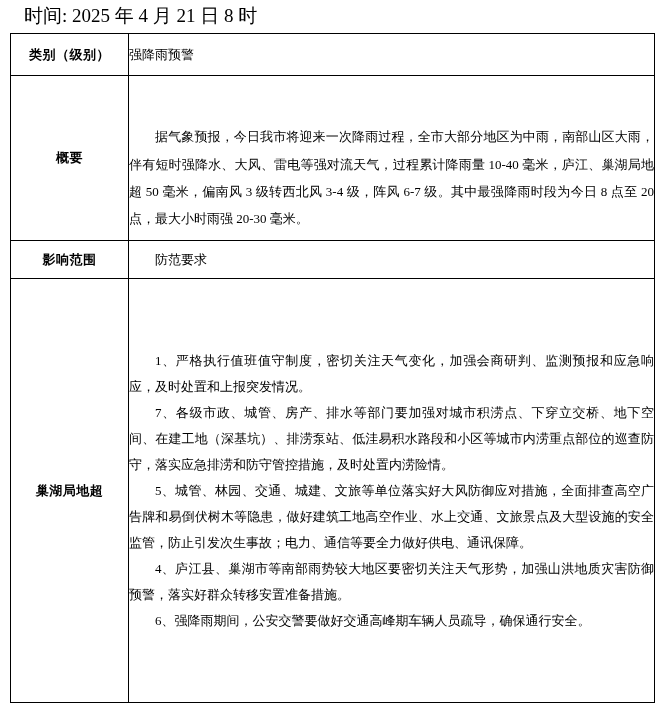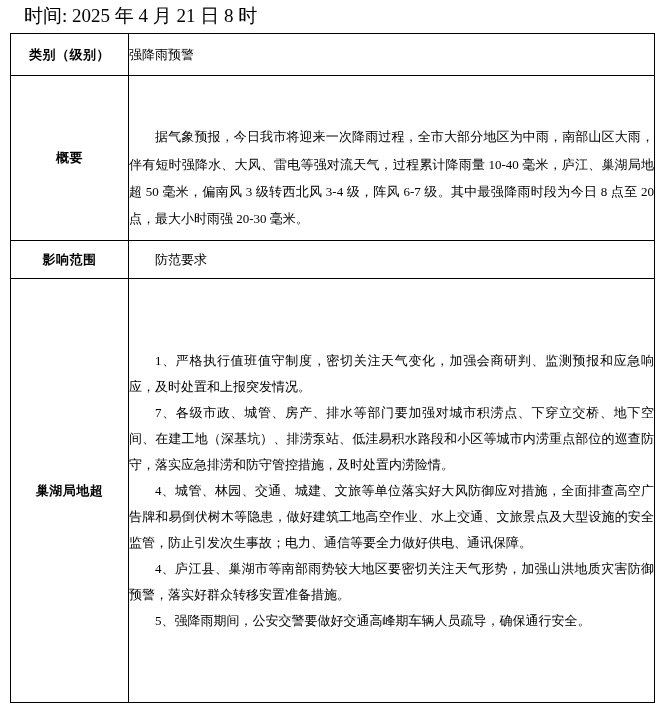--- a/index.html
+++ b/index.html
@@ -101,19 +101,19 @@
       <td class="scope-cell">
         <div class="scope-text">防范要求</div>
       </td>
     </tr>
 
     <tr class="row-measures">
       <td class="label-cell">巢湖局地超</td>
       <td class="body-cell measures-cell">
         <p>1、严格执行值班值守制度，密切关注天气变化，加强会商研判、监测预报和应急响应，及时处置和上报突发情况。</p>
         <p>7、各级市政、城管、房产、排水等部门要加强对城市积涝点、下穿立交桥、地下空间、在建工地（深基坑）、排涝泵站、低洼易积水路段和小区等城市内涝重点部位的巡查防守，落实应急排涝和防守管控措施，及时处置内涝险情。</p>
-        <p>4、城管、林园、交通、城建、文旅等单位落实好大风防御应对措施，全面排查高空广告牌和易倒伏树木等隐患，做好建筑工地高空作业、水上交通、文旅景点及大型设施的安全监管，防止引发次生事故；电力、通信等要全力做好供电、通讯保障。</p>
+        <p>5、城管、林园、交通、城建、文旅等单位落实好大风防御应对措施，全面排查高空广告牌和易倒伏树木等隐患，做好建筑工地高空作业、水上交通、文旅景点及大型设施的安全监管，防止引发次生事故；电力、通信等要全力做好供电、通讯保障。</p>
         <p>4、庐江县、巢湖市等南部雨势较大地区要密切关注天气形势，加强山洪地质灾害防御预警，落实好群众转移安置准备措施。</p>
-        <p>5、强降雨期间，公安交警要做好交通高峰期车辆人员疏导，确保通行安全。</p>
+        <p>6、强降雨期间，公安交警要做好交通高峰期车辆人员疏导，确保通行安全。</p>
       </td>
     </tr>
   </tbody>
 </table>
 
 </body></html>

